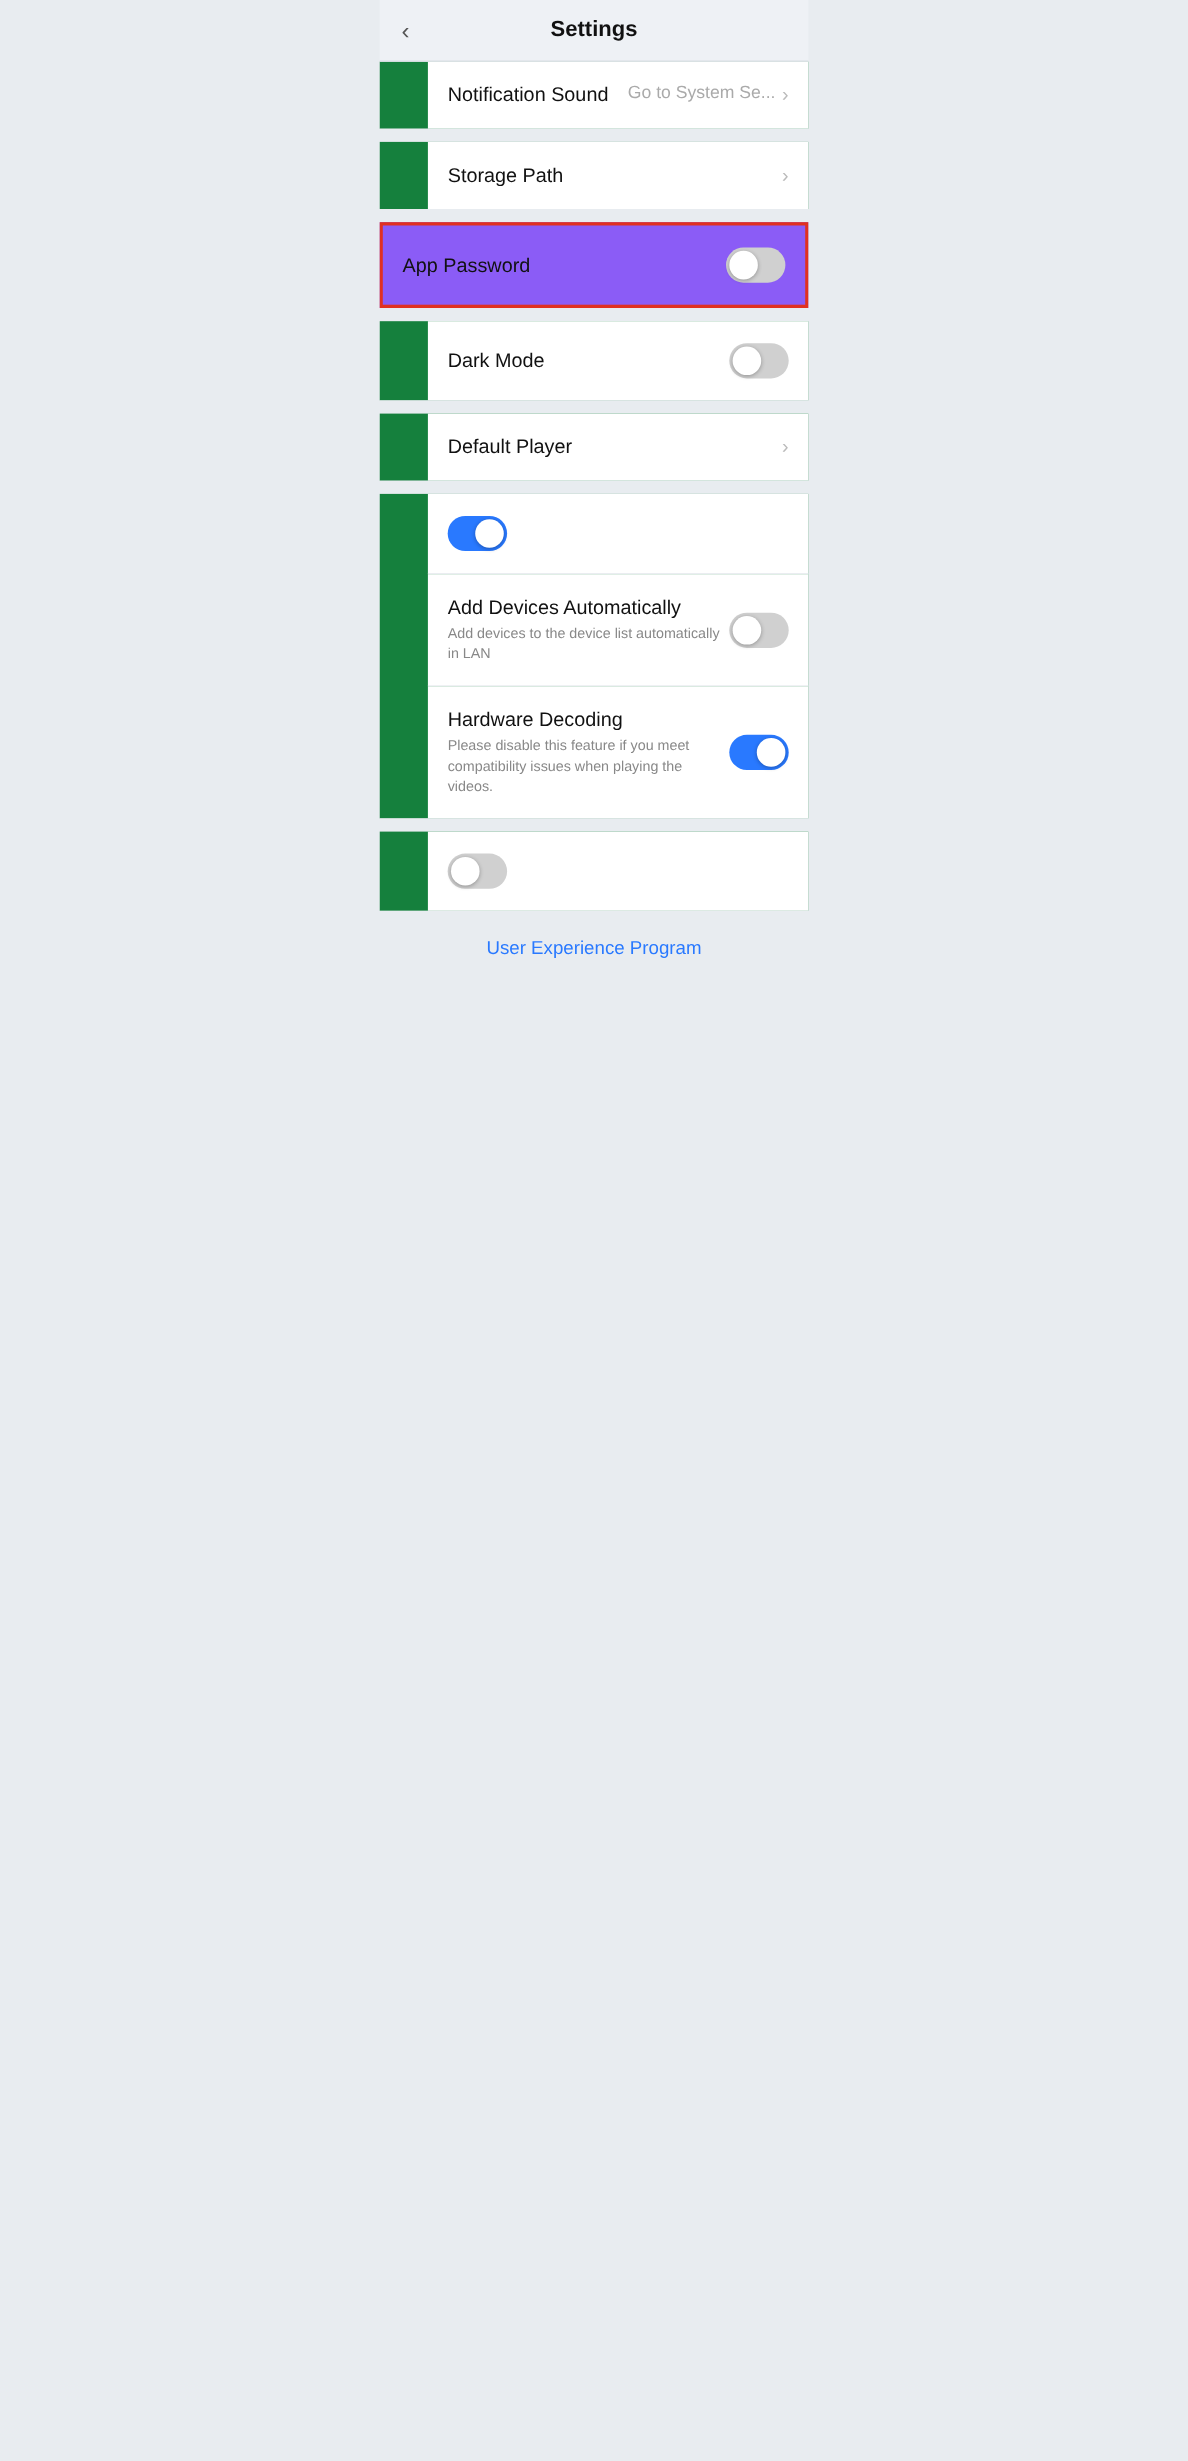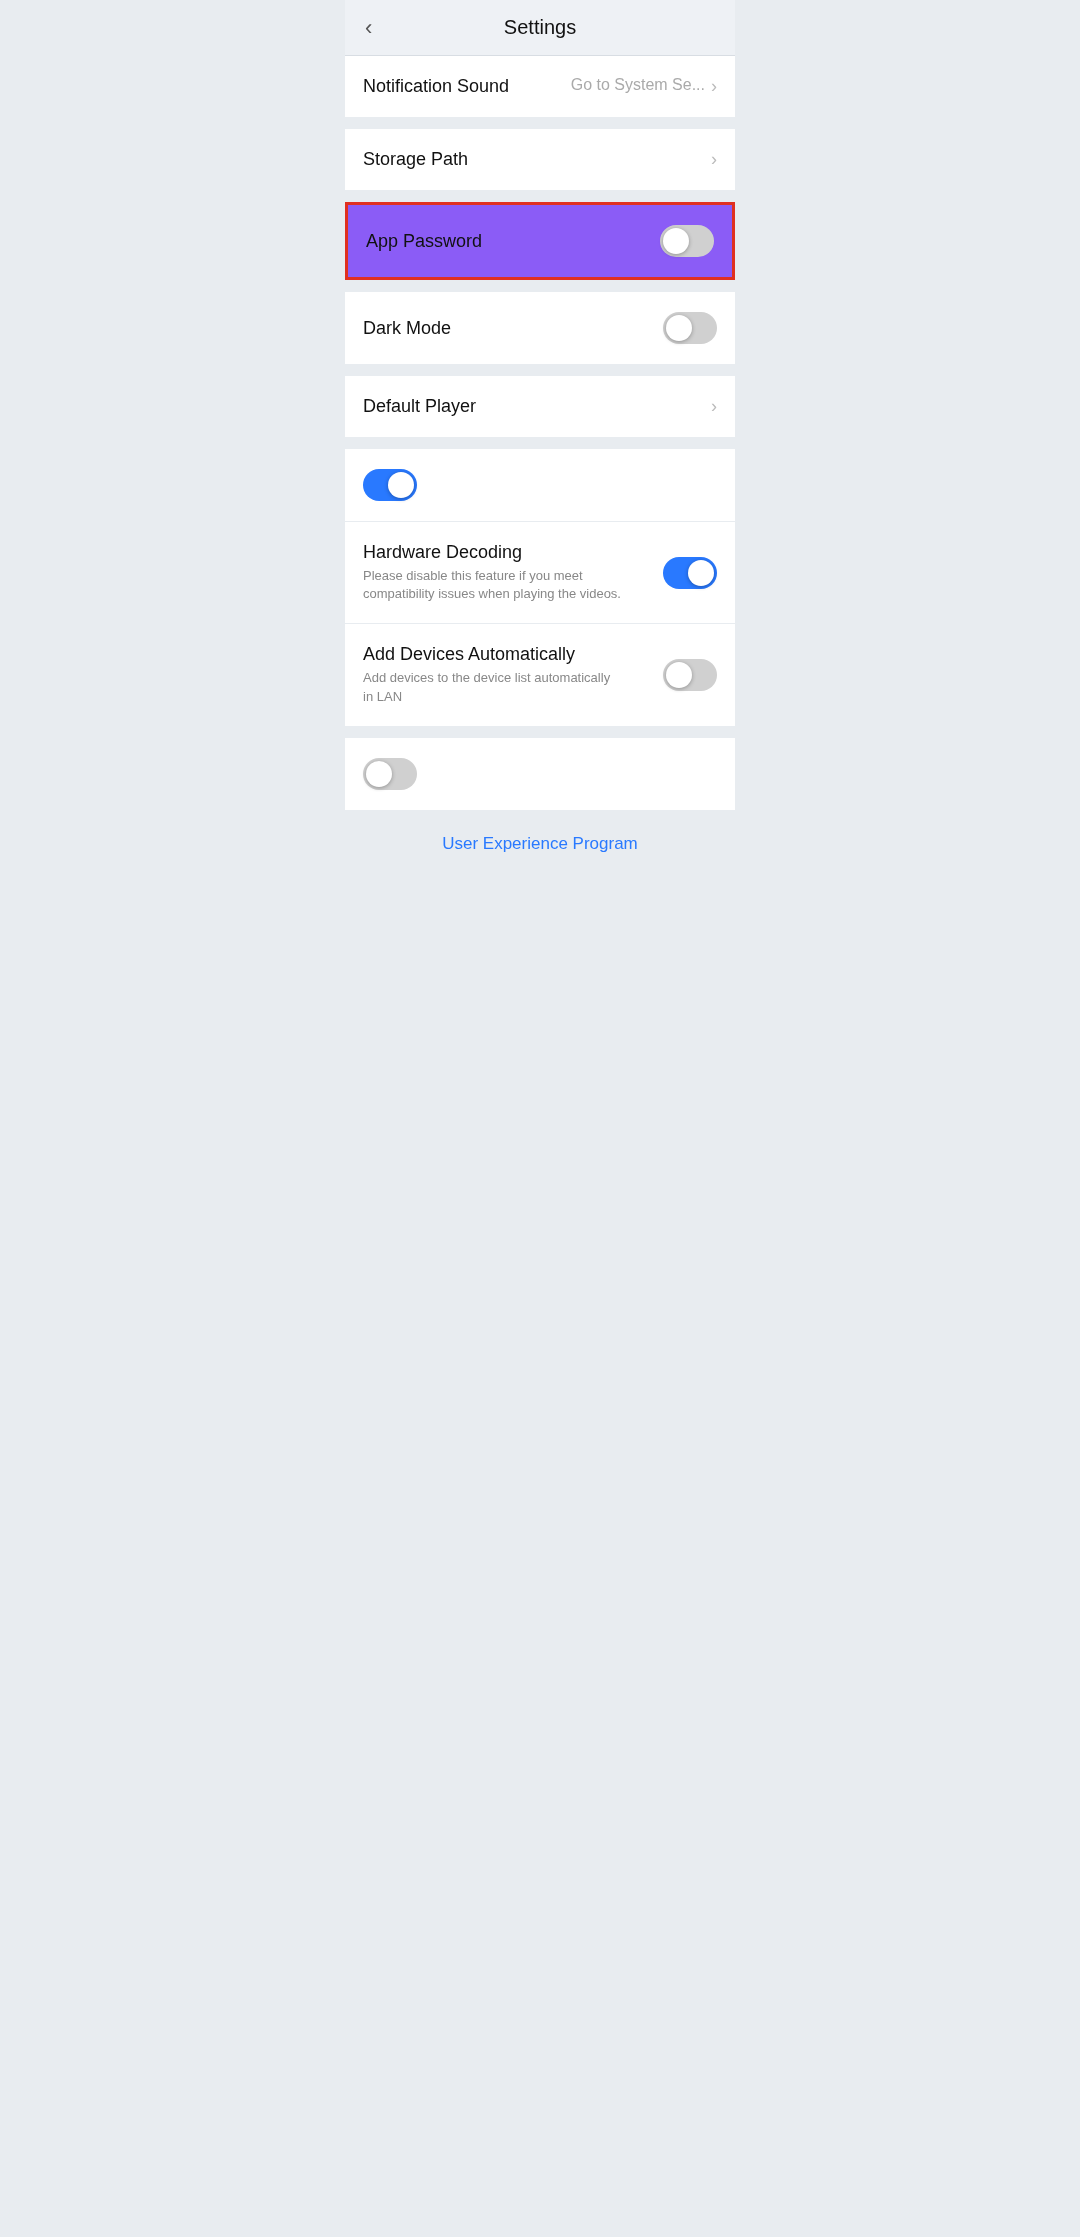--- a/index.html
+++ b/index.html
@@ -30,31 +30,32 @@
     .header-back {
       position: absolute;
       left: 20px;
       font-size: 22px;
       color: #555;
       cursor: pointer;
     }
 
     .header-title {
       font-size: 20px;
-      font-weight: 400;
+      font-weight: 700;
       color: #111;
     }
 
     .section-gap {
       height: 12px;
       background-color: #e8ecf0;
     }
 
     .settings-group {
-      background-color: #c4b5fd;
+      background-color: #15803d;
+      padding-left: 44px;
     }
 
     .settings-row {
       display: flex;
       align-items: center;
       justify-content: space-between;
       padding: 20px 18px;
       border-bottom: 1px solid #e8ecf0;
       background-color: #ffffff;
       cursor: pointer;
@@ -241,42 +242,42 @@
   <div class="settings-row">
     <div class="row-right">
       <div class="toggle on">
         <div class="toggle-knob"></div>
       </div>
     </div>
   </div>
 
   <div class="settings-row">
     <div class="row-left">
+      <span class="row-title">Add Devices Automatically</span>
+      <span class="row-subtitle">Add devices to the device list automatically in LAN</span>
+    </div>
+    <div class="row-right">
+      <div class="toggle off">
+        <div class="toggle-knob"></div>
+      </div>
+    </div>
+  </div>
+
+  <div class="settings-row">
+    <div class="row-left">
       <span class="row-title">Hardware Decoding</span>
       <span class="row-subtitle">Please disable this feature if you meet compatibility issues when playing the videos.</span>
     </div>
     <div class="row-right">
       <div class="toggle on">
         <div class="toggle-knob"></div>
       </div>
     </div>
   </div>
 
-  <div class="settings-row">
-    <div class="row-left">
-      <span class="row-title">Add Devices Automatically</span>
-      <span class="row-subtitle">Add devices to the device list automatically in LAN</span>
-    </div>
-    <div class="row-right">
-      <div class="toggle off">
-        <div class="toggle-knob"></div>
-      </div>
-    </div>
-  </div>
-
 
 </div>
 
 <div class="section-gap"></div>
 
 <div class="settings-group">
   <div class="settings-row">
     <div class="row-right">
       <div class="toggle off">
         <div class="toggle-knob"></div>

